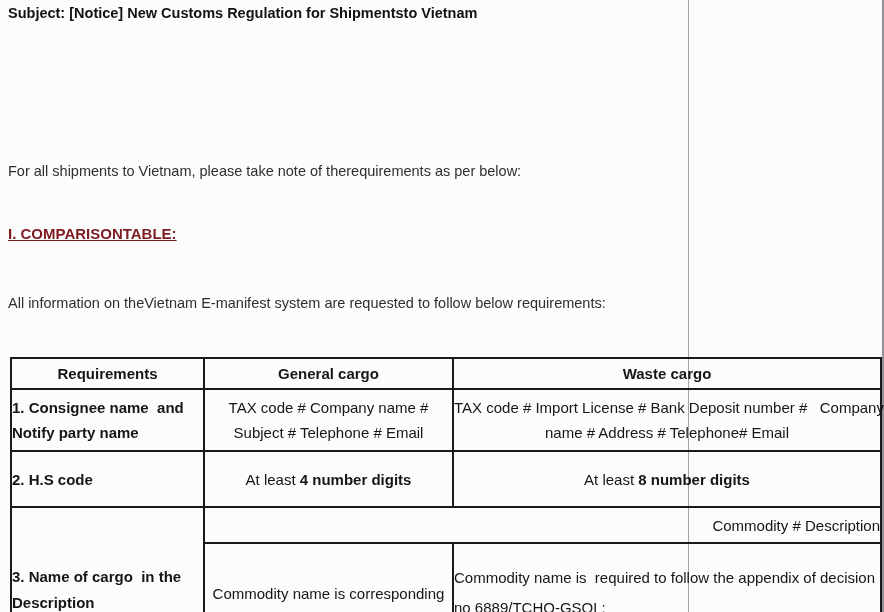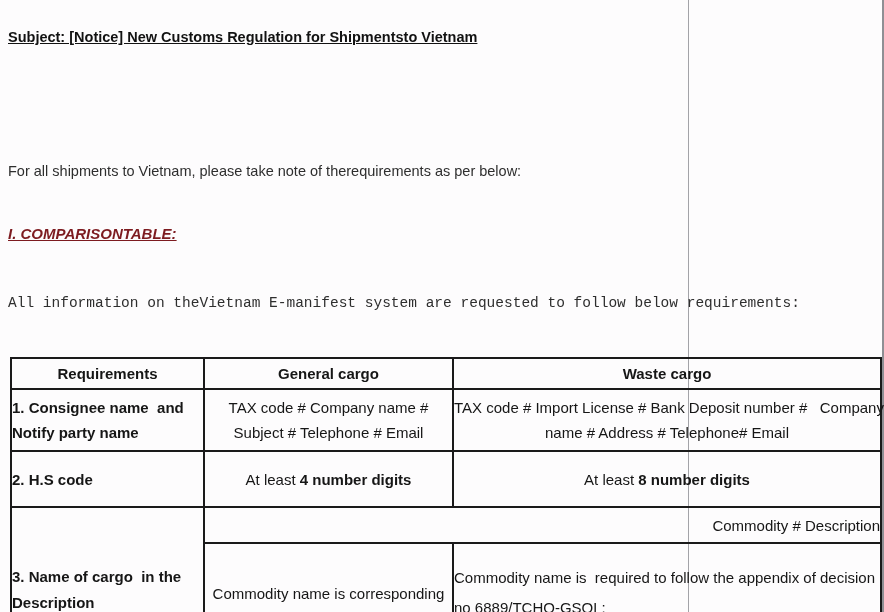--- a/index.html
+++ b/index.html
@@ -19,36 +19,34 @@
     width: 1px; background: #a3a3a8;
   }
   .right-edge {
     position: absolute; top: 0; bottom: 0; right: 0;
     width: 2px; background: #8f8f94;
   }
 
   .subject {
     position: absolute; left: 8px; top: 5px;
     font-size: 14.5px; font-weight: bold; color: #121212;
-    text-decoration: underline;
     white-space: pre;
-    margin-top: 24px;
   }
   .para {
     position: absolute; left: 8px;
     font-size: 14.5px; color: #2e2e2e;
     line-height: 27px; white-space: pre;
   }
   .para1 { top: 66px; }
   .para2 { top: 158px; text-align: center; }
-  .para3 { top: 290px; font-family: Liberation Mono, monospace; }
+  .para3 { top: 290px; }
   .section-heading {
     position: absolute; left: 8px; top: 225px;
     font-size: 15px; font-weight: bold; color: #7d1b20;
-    text-decoration: underline; white-space: pre; font-style: italic;
+    text-decoration: underline; white-space: pre;
   }
 
   table.cmp {
     position: absolute; left: 10px; top: 357px;
     width: 870px; border-collapse: collapse; table-layout: fixed;
     background: transparent;
   }
   table.cmp td {
     border: 2px solid #1a1a1a;
     font-size: 15px; color: #161616;

